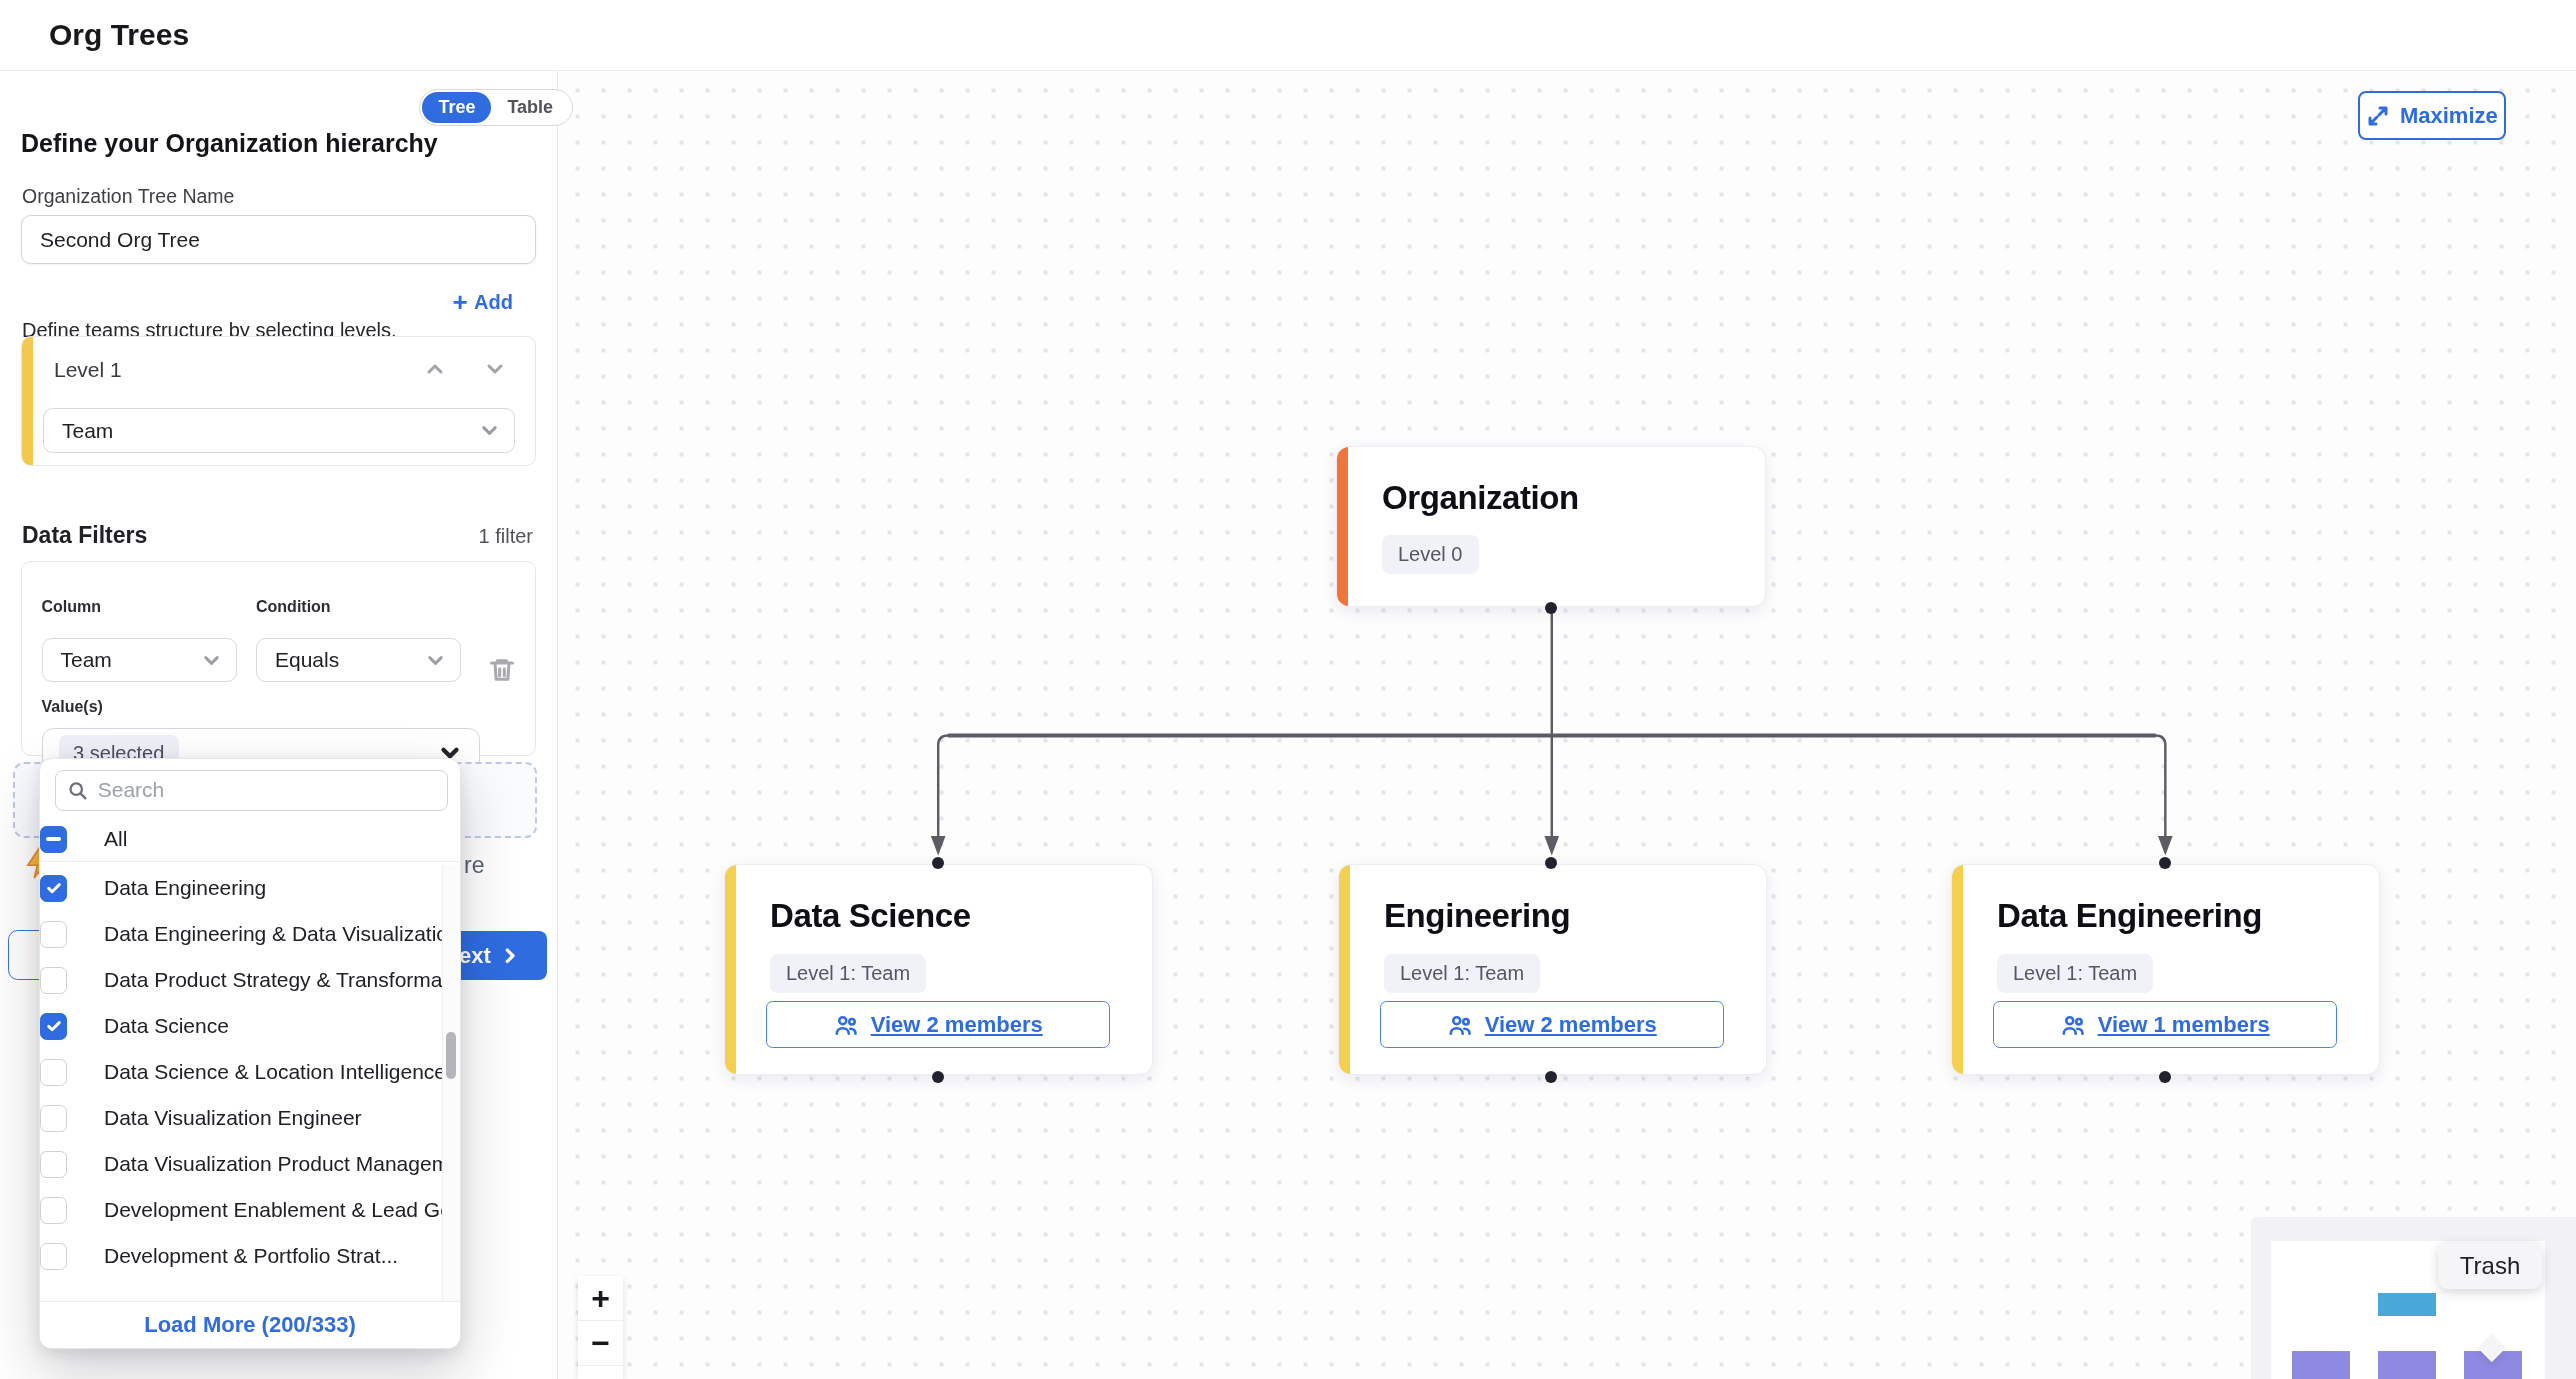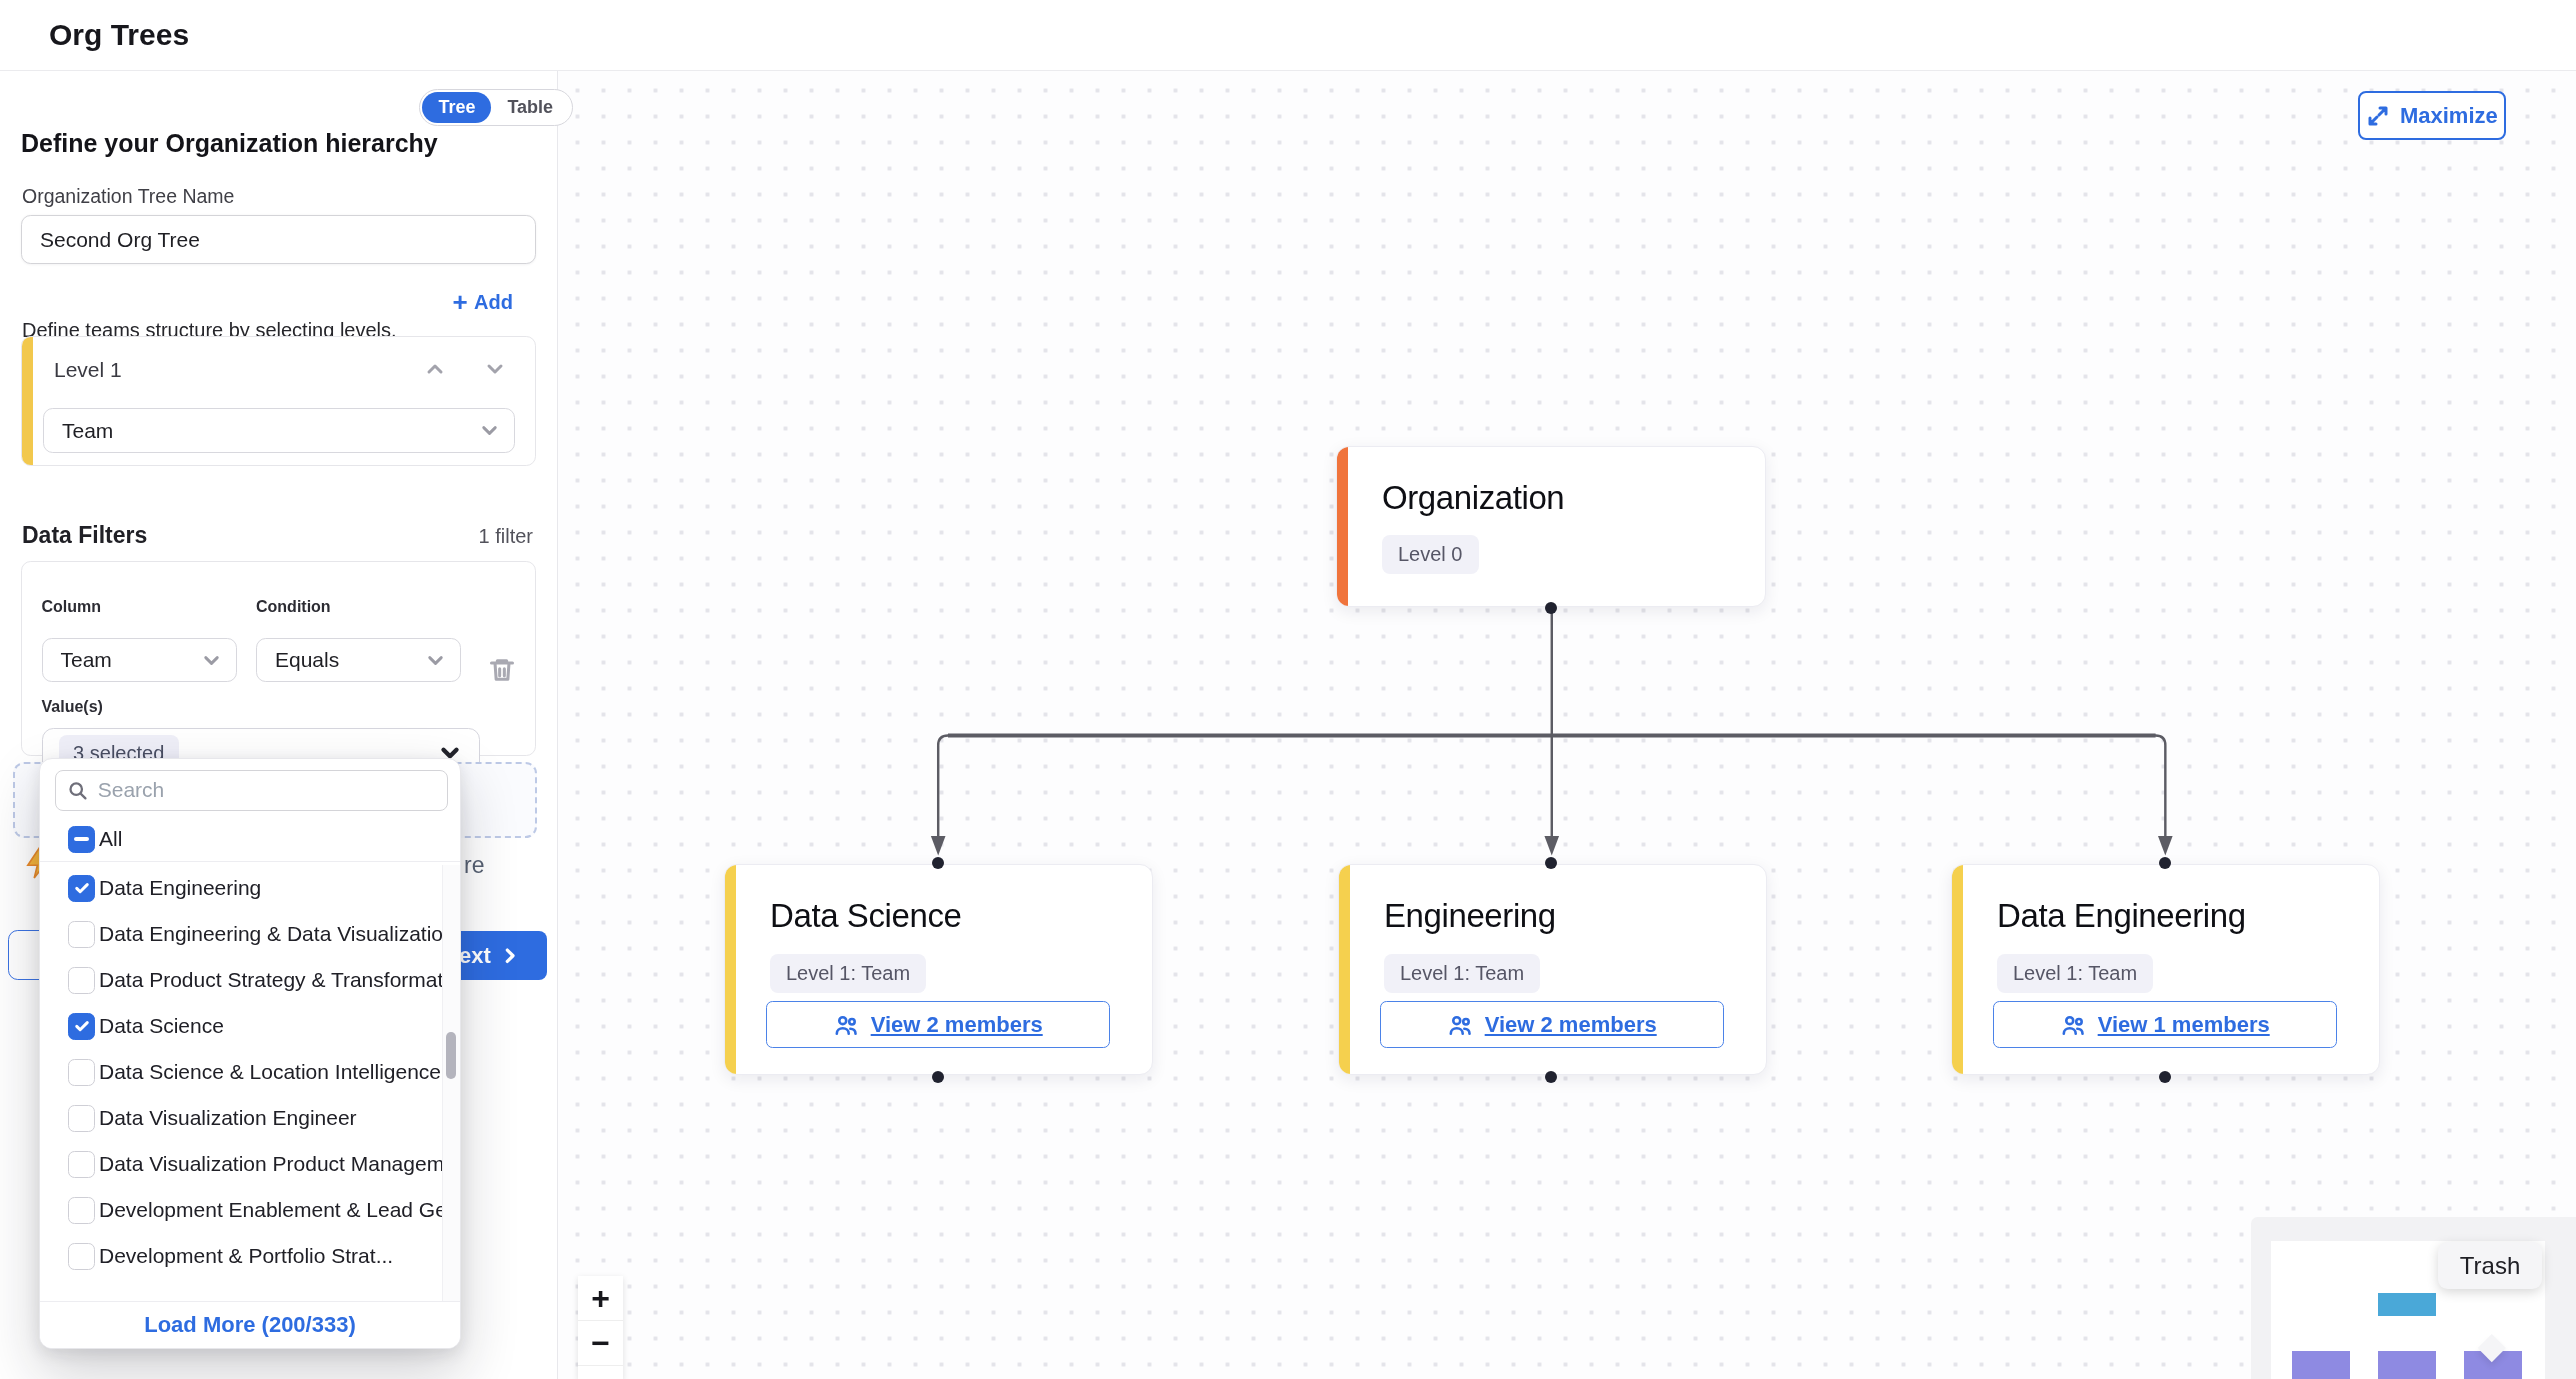--- a/index.html
+++ b/index.html
@@ -80,21 +80,21 @@
 
   
   .dropdown { position:absolute; left:39px; top:758px; width:422px; height:591px; background:#fff;
     border:1.6px solid #e7e7eb; border-radius:13px; z-index:50;
     box-shadow:0 24px 57px rgba(25,25,40,.20), 0 4.9px 14.6px rgba(25,25,40,.10); overflow:hidden; }
   .search-box { position:absolute; left:14.6px; top:10.6px; width:393px; height:41px; border:1.6px solid #d4d4d8;
     border-radius:8px; display:flex; align-items:center; padding:0 11.4px; gap:9.7px; background:#fff; }
   .search-box input { border:none; outline:none; font-size:21px; width:100%; font-family:inherit; color:#1f1f24; }
   .search-box input::placeholder { color:#9aa2ad; }
   .mag { width:23px; height:23px; stroke:#6f6f7a; stroke-width:2.6; fill:none; stroke-linecap:round; }
-  .dd-row { display:flex; align-items:center; gap:4px; padding-left:28px; height:46px; }
+  .dd-row { display:flex; align-items:center; gap:37px; padding-left:0; height:46px; }
   .all-row { position:absolute; left:0; top:58px; width:100%; height:45px; border-bottom:1.6px solid #ededf1; }
   .cbx { width:27px; height:27px; border:1.6px solid #cfcfd6; border-radius:6.5px; background:#fff; flex:0 0 auto;
     display:flex; align-items:center; justify-content:center; }
   .cbx.on { background:#2e6ce0; border-color:#2e6ce0; }
   .cbx .tick { width:18px; height:18px; stroke:#fff; stroke-width:4; fill:none; stroke-linecap:round; stroke-linejoin:round; display:none; }
   .cbx.on .tick { display:block; }
   .cbx .minus { width:14.6px; height:4px; background:#fff; border-radius:2.4px; display:none; }
   .cbx.ind { background:#2e6ce0; border-color:#2e6ce0; }
   .cbx.ind .minus { display:block; }
   .dd-label { font-size:21px; color:#202027; white-space:nowrap; }
@@ -104,21 +104,21 @@
   .dd-footer { position:absolute; left:0; bottom:0; width:100%; height:47px; border-top:1.6px solid #ededf1;
     display:flex; align-items:center; justify-content:center; background:#fff; }
   .load-more { color:#2e6ce0; font-size:22px; font-weight:700; }
 
   
   .node { position:absolute; background:#fff; border:0.8px solid #ececf2; border-radius:13px;
     box-shadow:0 4.9px 16px rgba(25,25,60,.08); z-index:5; overflow:hidden; }
   .node .bar-org { background:#f0743c; }
   .node .bar-team { background:#f5d04e; }
   .node .bar { position:absolute; left:0; top:0; bottom:0; width:11.4px; }
-  .n-title { position:absolute; left:45px; top:32px; font-size:33px; font-weight:400; color:#0e0f14; letter-spacing:-0.4px; }
+  .n-title { position:absolute; left:45px; top:32px; font-size:33px; font-weight:700; color:#0e0f14; letter-spacing:-0.4px; }
   .n-badge { position:absolute; left:45px; font-size:20px; color:#565666; background:#f1f1f8;
     border-radius:8px; padding:8px 16px; }
   .mem-btn { position:absolute; left:41px; right:42px; top:136px; height:47px; border:1.6px solid #4b82e8;
     border-radius:6.5px; display:flex; align-items:center; justify-content:center; gap:11.4px; background:#fff; }
   .mem-btn span { color:#2e6ce0; font-size:22px; font-weight:700; text-decoration:underline; }
   .users-ico { width:26px; height:26px; stroke:#2e6ce0; stroke-width:2.4; fill:none; stroke-linecap:round; stroke-linejoin:round; }
   .handle { position:absolute; width:12px; height:12px; border-radius:50%; background:#20222f; z-index:6; }
 
   
   .maximize { position:absolute; left:2358px; top:91px; width:148px; height:49px; background:#fff;

